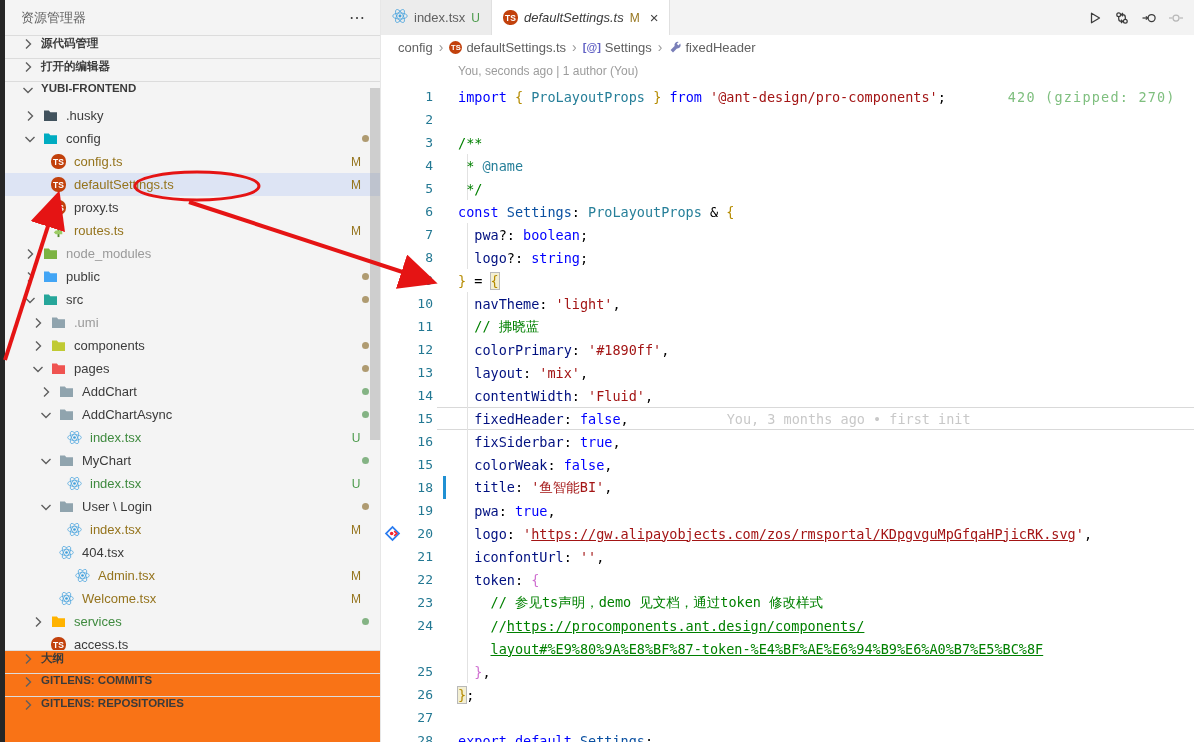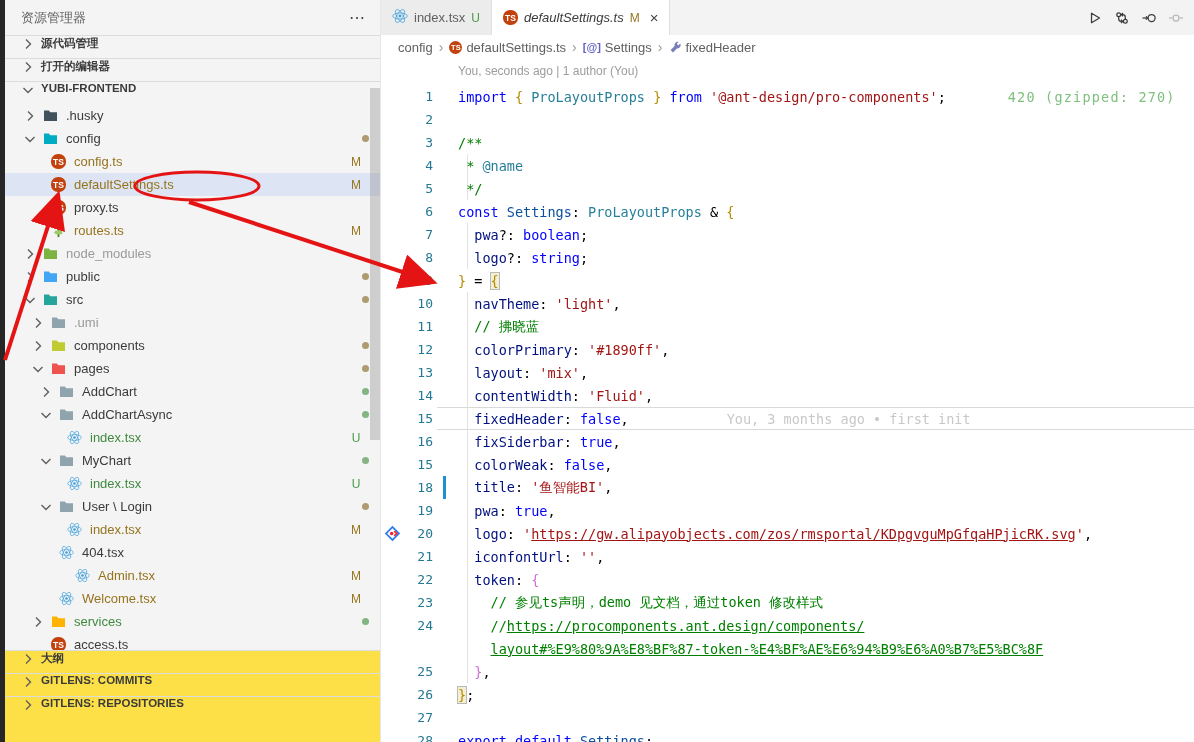--- a/index.html
+++ b/index.html
@@ -29,21 +29,21 @@
   .t-untracked{color:#3f8a3f;}
   .t-dim{color:#9a9a9a;}
   .badge{position:absolute;right:16px;width:16px;text-align:center;font-size:12px;}
   .badge.m{color:#95741d;}
   .badge.u{color:#4a9a4a;}
   .dot{position:absolute;right:11px;top:50%;margin-top:-3.5px;width:7px;height:7px;border-radius:50%;}
   .dot.brown{background:#af9b71;}
   .dot.green{background:#84b384;}
   .tsic{width:15px;height:15px;background:#c2410c;color:#fff;font-size:8.5px;font-weight:700;
         display:inline-flex;align-items:center;justify-content:center;border-radius:7px;font-family:"Liberation Sans",sans-serif;}
-  #sidebar-bottom{position:absolute;left:0;right:0;top:650px;bottom:0;background:#fde047;}
+  #sidebar-bottom{position:absolute;left:0;right:0;top:650px;bottom:0;background:#f97316;}
   #sidebar-scrollbar{position:absolute;right:0;top:88px;width:10px;height:352px;background:rgba(120,120,120,.30);}
 
   
   #editor{position:absolute;left:380px;top:0;right:0;bottom:0;background:#fff;border-left:1px solid #e7e7e7;box-sizing:border-box;}
   #tabbar{height:35px;background:#f3f3f3;display:flex;position:relative;}
   .tab{display:flex;align-items:center;gap:6px;padding:0 11px;font-size:13px;color:#616161;
        border-right:1px solid #e0e0e0;background:#ececec;cursor:pointer;}
   .tab.active{background:#fff;color:#3b3b3b;}
   .tab-label.italic{font-style:italic;}
   .tab-badge{font-size:12px;}

